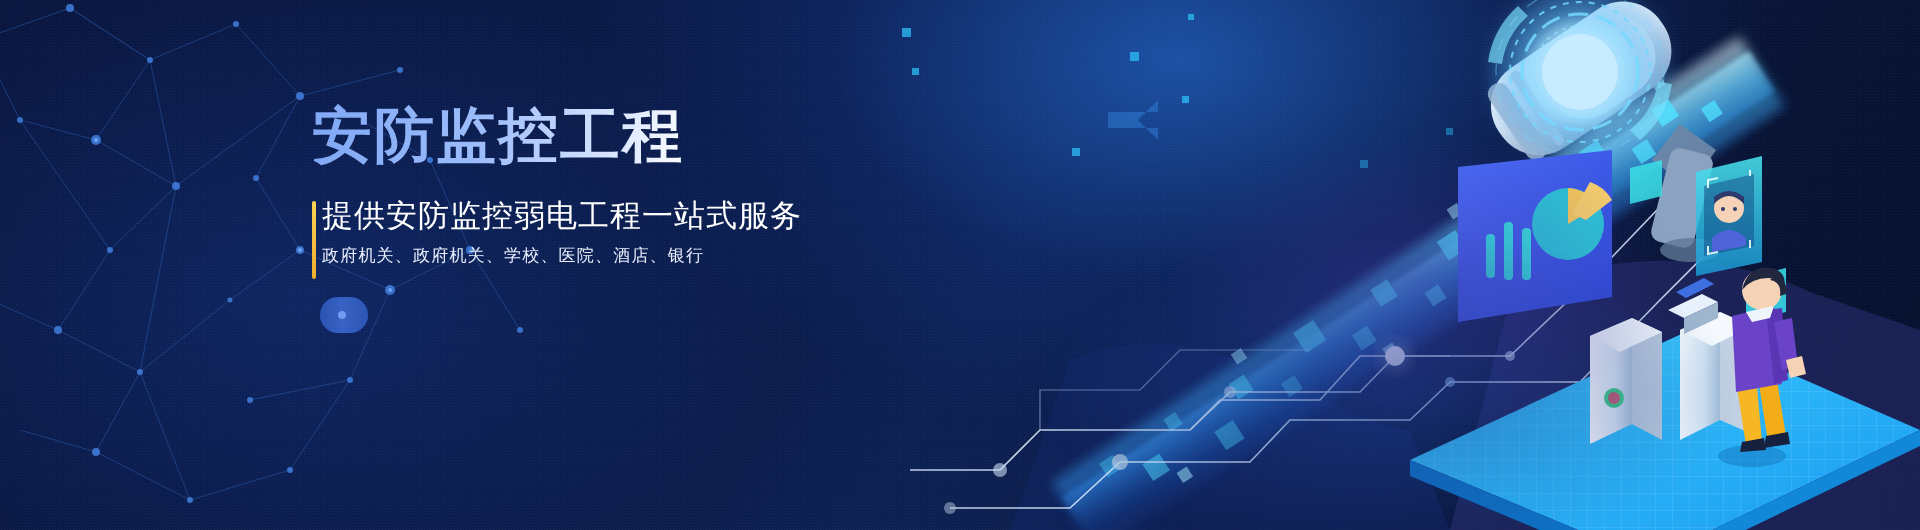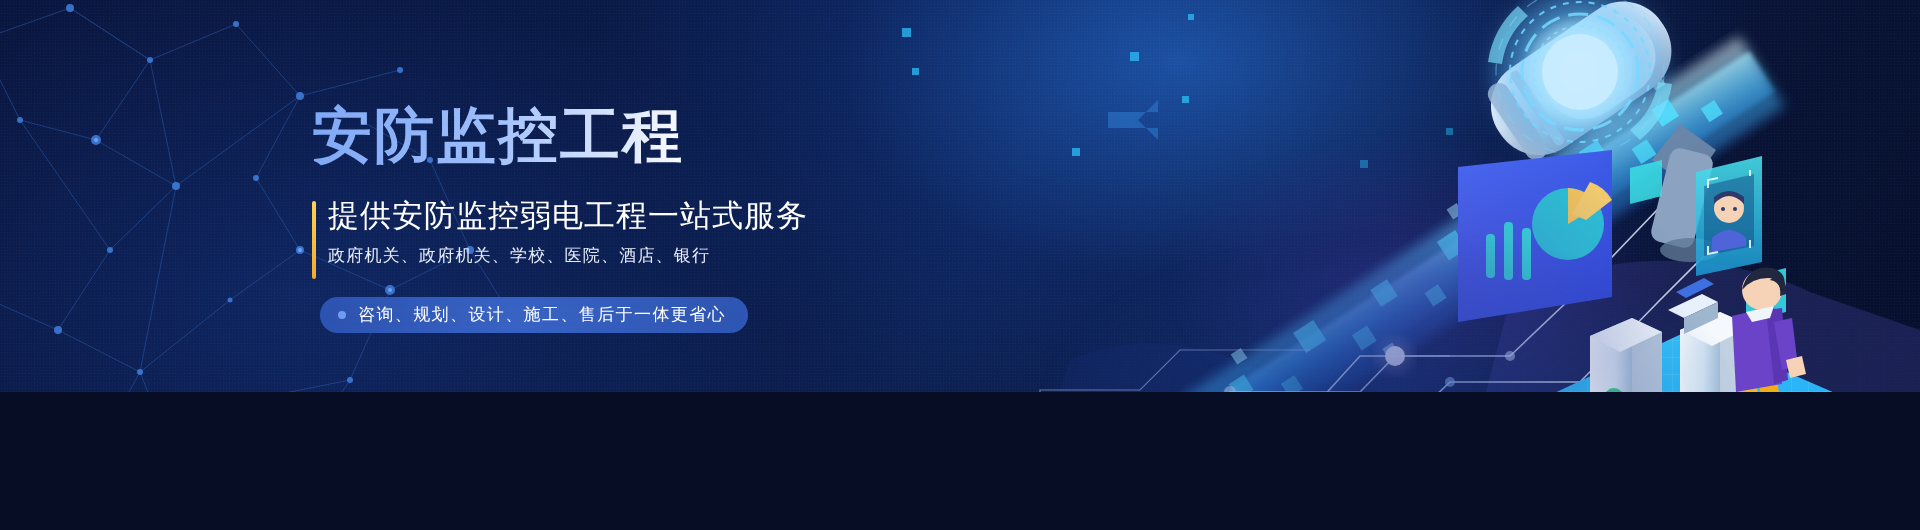--- a/index.html
+++ b/index.html
@@ -3,21 +3,21 @@
 <meta charset="utf-8">
 <style>
   * { margin:0; padding:0; box-sizing:border-box; }
   html,body { background:#060d24; }
   body {
     width:1920px; height:530px; overflow:hidden;
     font-family:"Liberation Sans","DejaVu Sans",sans-serif;
   }
 
   .banner{
-    position:relative; width:1920px; height:392px; overflow:hidden;
+    position:relative; width:1920px; height:530px; overflow:hidden;
     background:
       radial-gradient(820px 520px at 1180px 60px, rgba(40,120,230,.55) 0%, rgba(18,60,150,.22) 42%, rgba(8,20,60,0) 72%),
       radial-gradient(900px 600px at 300px 300px, rgba(18,48,120,.55) 0%, rgba(8,22,62,.25) 55%, rgba(5,12,38,0) 80%),
       linear-gradient(120deg,#0a1640 0%, #0b1c4b 34%, #0d2256 52%, #091539 78%, #060f2c 100%);
   }
   .noise{
     position:absolute; inset:0;
     background-image:
       radial-gradient(rgba(255,255,255,.035) 0.5px, transparent 0.6px),
       radial-gradient(rgba(255,255,255,.025) 0.5px, transparent 0.6px);
@@ -33,21 +33,21 @@
   .copy{ position:absolute; left:312px; top:104px; width:620px; }
 
   .title{
     font-size:60px; line-height:1.08; font-weight:700; letter-spacing:2px;
     background:linear-gradient(95deg,#7fa8f5 0%, #9dbdfb 28%, #ffffff 62%, #ffffff 100%);
     -webkit-background-clip:text; background-clip:text; color:transparent;
     -webkit-text-fill-color:transparent;
     text-shadow:none;
   }
 
-  .subwrap{ position:relative; margin-top:28px; padding-left:16px; }
+  .subwrap{ position:relative; margin-top:28px; padding-left:10px; }
   .accent-bar{
     position:absolute; left:0; top:4px; width:4px; height:78px;
     background:linear-gradient(180deg,#ffd257,#f0ad2a);
     border-radius:2px;
   }
   .subtitle{
     font-size:31px; font-weight:500; color:#ffffff; letter-spacing:1px; line-height:1.25;
   }
   .subtitle2{
     margin-top:9px; font-size:17px; font-weight:400; color:#e8eefc;
@@ -394,16 +394,15 @@
     <div class="title">安防监控工程</div>
 
     <div class="subwrap">
       <div class="accent-bar"></div>
       <div class="subtitle">提供安防监控弱电工程一站式服务</div>
       <div class="subtitle2">政府机关、政府机关、学校、医院、酒店、银行</div>
     </div>
 
     <div class="pill">
       <span class="pill-dot"></span>
-      <span class="pill-text">咨询、规划、设计、施工、售后于一体更省心</span>
     </div>
   </div>
 </div>
 
 </body></html>

